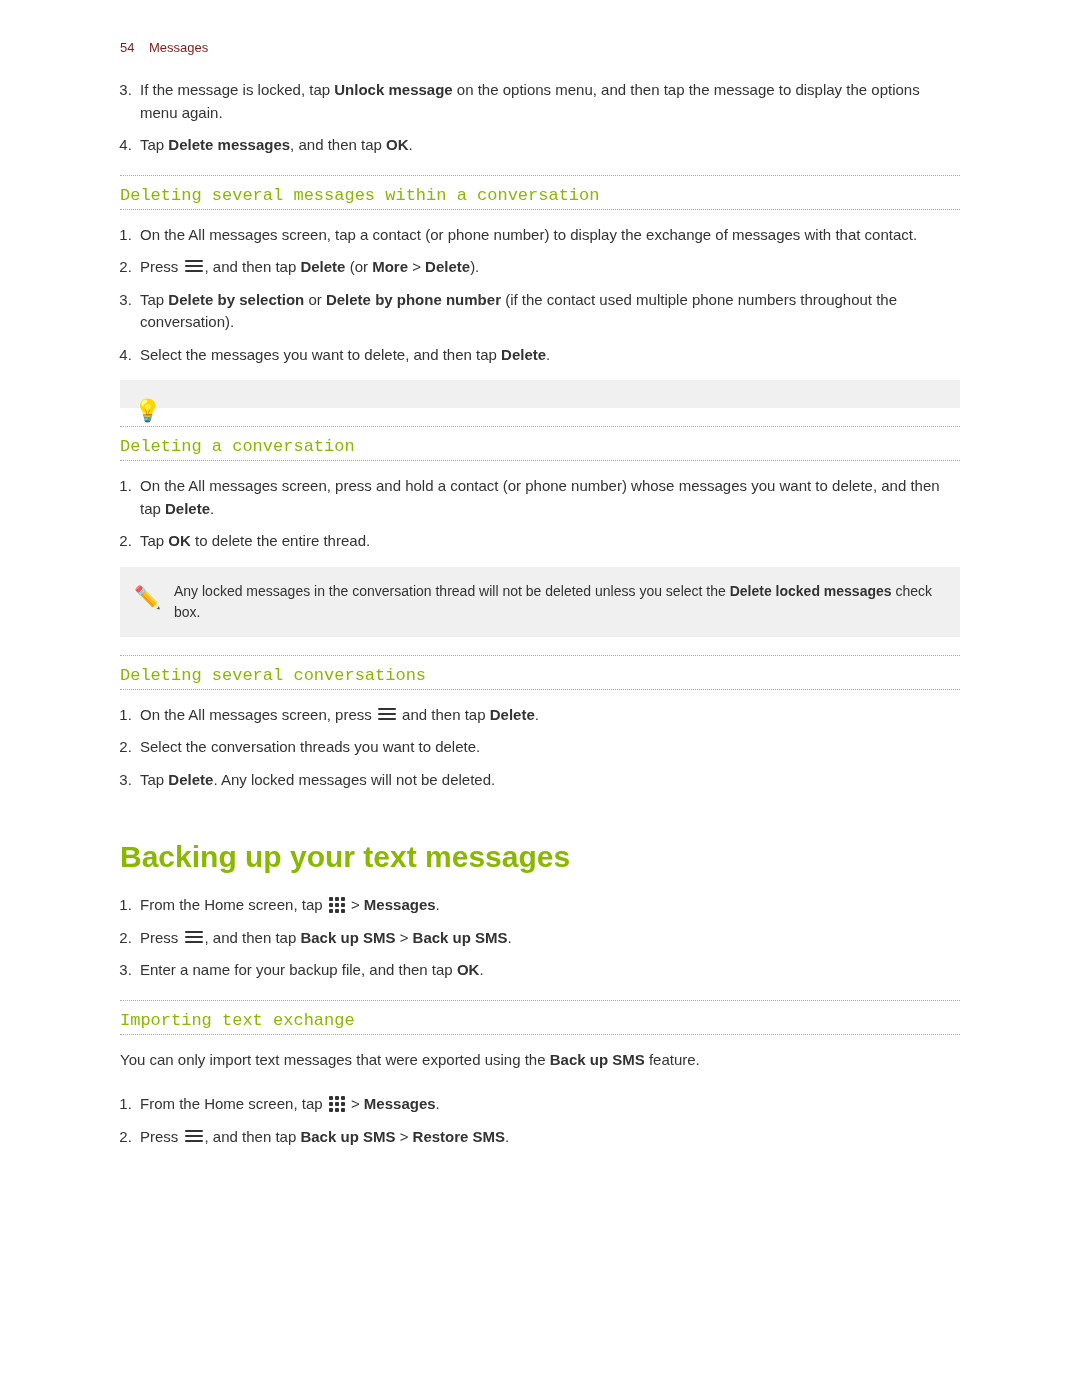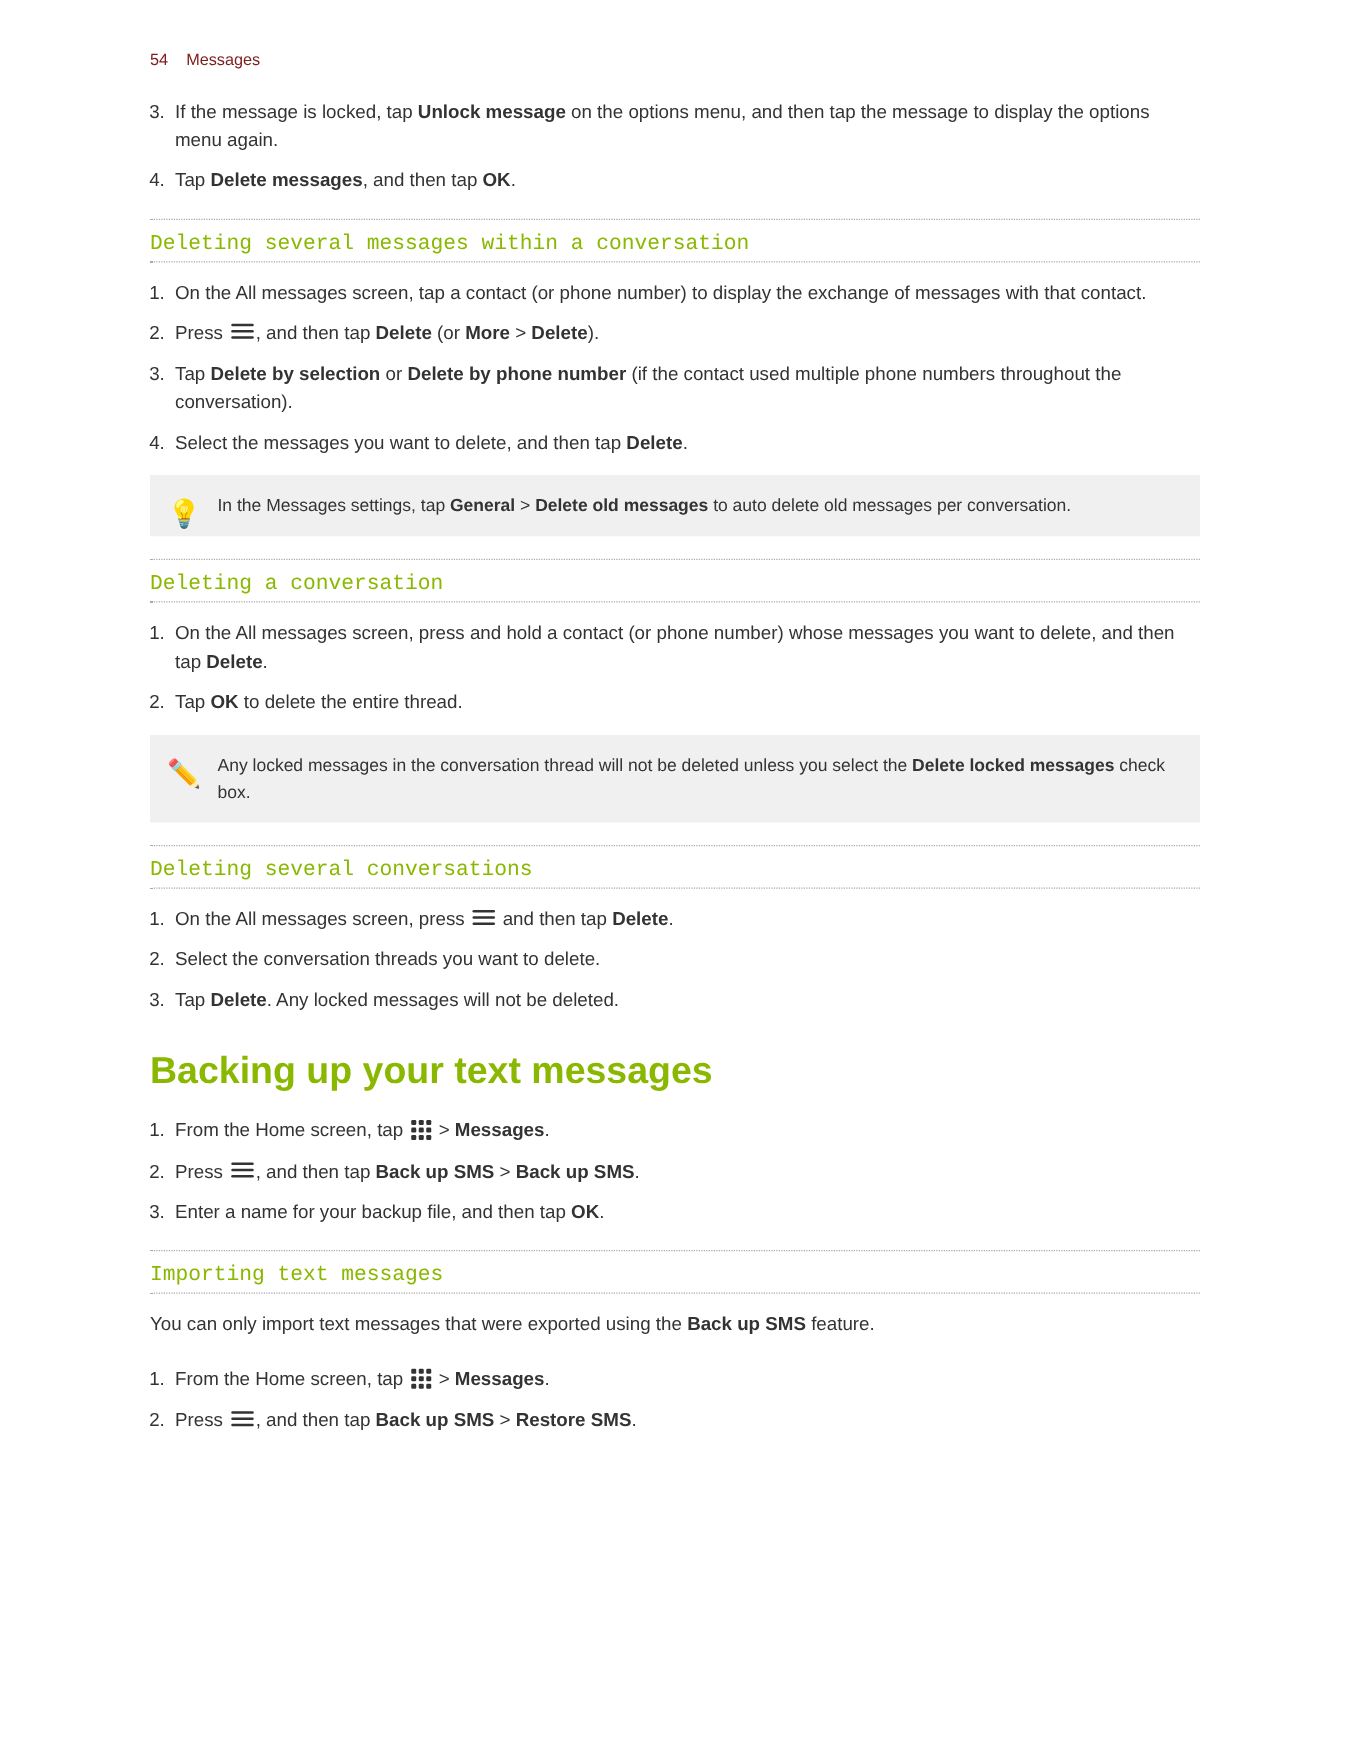--- a/index.html
+++ b/index.html
@@ -27,21 +27,21 @@
       font-size: 17px;
       font-weight: normal;
       margin-bottom: 14px;
       margin-top: 4px;
       font-family: Liberation Mono, monospace;
     }
     .big-section-title {
       color: #8ab800;
       font-size: 30px;
       font-weight: bold;
-      margin: 28px 0 20px 0;
+      margin: 49px 0 20px 0;
     }
     ol {
       margin-left: 16px;
       margin-bottom: 10px;
     }
     ol li {
       margin-bottom: 10px;
       line-height: 1.5;
       padding-left: 4px;
     }
@@ -150,21 +150,20 @@
   <li>
     <span>Tap <b>Delete by selection</b> or <b>Delete by phone number</b> (if the contact used multiple phone numbers throughout the conversation).</span>
   </li>
   <li>
     <span>Select the messages you want to delete, and then tap <b>Delete</b>.</span>
   </li>
 </ol>
 
 <div class="note-box">
   <span class="note-icon tip-bulb-icon">💡</span>
-  <span>In the Messages settings, tap <b>General</b> &gt; <b>Delete old messages</b> to auto delete old messages per conversation.</span>
 </div>
 
 <hr class="section-divider">
 <div class="section-title">Deleting a conversation</div>
 <hr class="section-divider" style="margin-top:-10px; margin-bottom:14px;">
 
 <ol>
   <li>
     <span>On the All messages screen, press and hold a contact (or phone number) whose messages you want to delete, and then tap <b>Delete</b>.</span>
   </li>
@@ -223,21 +222,21 @@
       <span class="menu-icon"><span></span><span></span><span></span></span>,
       and then tap <b>Back up SMS</b> &gt; <b>Back up SMS</b>.
     </span>
   </li>
   <li>
     <span>Enter a name for your backup file, and then tap <b>OK</b>.</span>
   </li>
 </ol>
 
 <hr class="section-divider">
-<div class="section-title">Importing text messages</div>
+<div class="section-title">Importing text exchange</div>
 <hr class="section-divider" style="margin-top:-10px; margin-bottom:14px;">
 
 <p>You can only import text messages that were exported using the <b>Back up SMS</b> feature.</p>
 
 <ol>
   <li>
     <span>From the Home screen, tap
       <span class="grid-icon">
         <div class="grid-icon-inner">
           <span></span>

